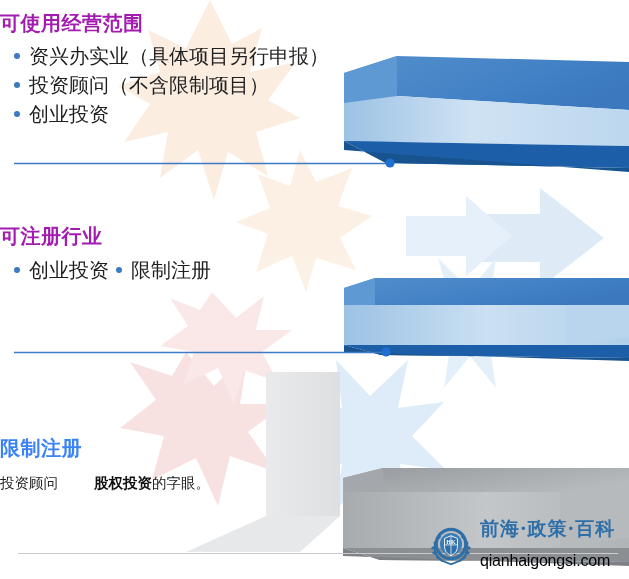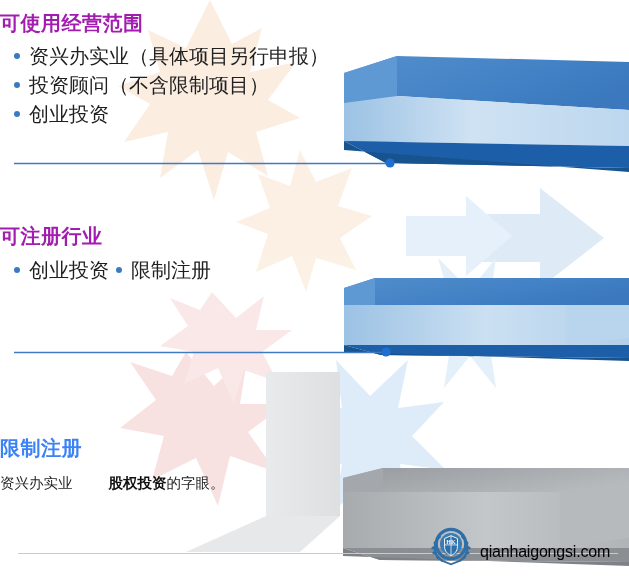--- a/index.html
+++ b/index.html
@@ -334,21 +334,21 @@
           </span>
         </li>
       </ul>
     </div>
 
     <div class="section" style="top:437px;">
       <h2 class="sec-heading heading-red">限制注册</h2>
 
       <div style="margin-top:17px;">
         <p class="body-line">
-          <span>资兴办实业</span><b>股权投资</b><span>的字眼。</span>
+          <span>投资顾问</span><b>股权投资</b><span>的字眼。</span>
         </p>
       </div>
     </div>
 
     <div class="ground-line"></div>
   </div>
 
   <div id="logo-watermark">
     <svg id="logo-emblem" viewBox="0 0 100 100" xmlns="http://www.w3.org/2000/svg">
       <circle cx="50" cy="50" r="32" fill="none" stroke="#2f6fa8" stroke-width="7"></circle>
@@ -367,17 +367,18 @@
         <ellipse cx="22" cy="80" rx="6" ry="3" transform="rotate(40 22 80)"></ellipse>
         <ellipse cx="83" cy="46" rx="6" ry="3" transform="rotate(40 83 46)"></ellipse>
         <ellipse cx="87" cy="58" rx="6" ry="3" transform="rotate(15 87 58)"></ellipse>
         <ellipse cx="85" cy="70" rx="6" ry="3" transform="rotate(-15 85 70)"></ellipse>
         <ellipse cx="78" cy="80" rx="6" ry="3" transform="rotate(-40 78 80)"></ellipse>
       </g>
       <path d="M30 86 L50 94 L70 86" fill="none" stroke="#2f6fa8" stroke-width="4" stroke-linecap="round"></path>
     </svg>
 
     <div id="logo-text-block">
+      <div class="logo-cn">前海·政策·百科</div>
       <div class="logo-en">qianhaigongsi.com</div>
     </div>
   </div>
 
 </div>
 
 </body></html>

